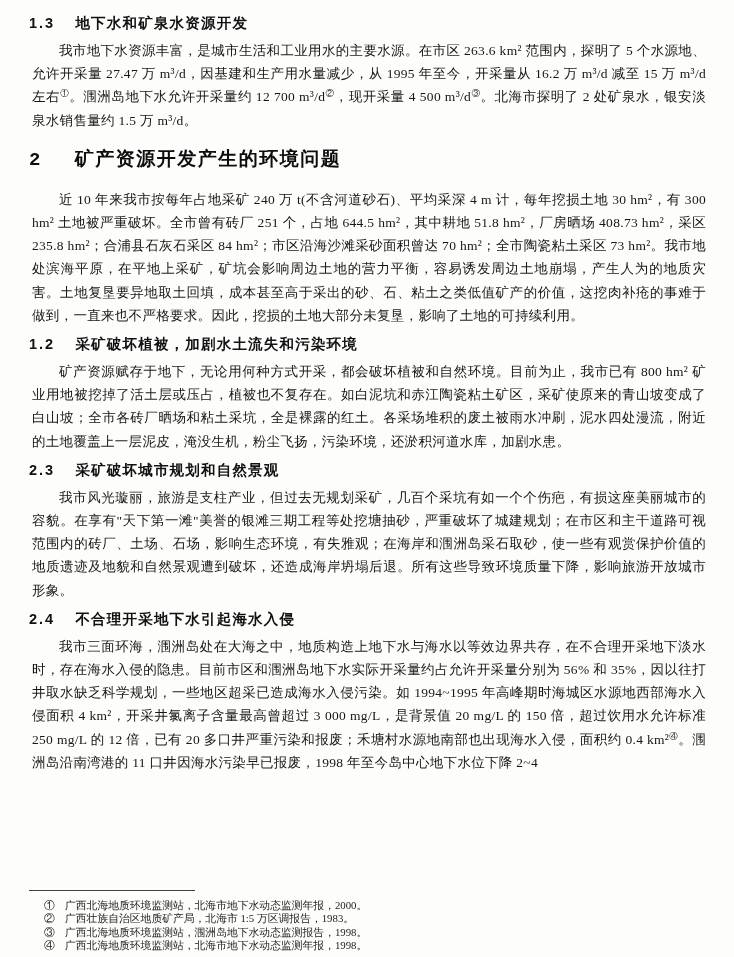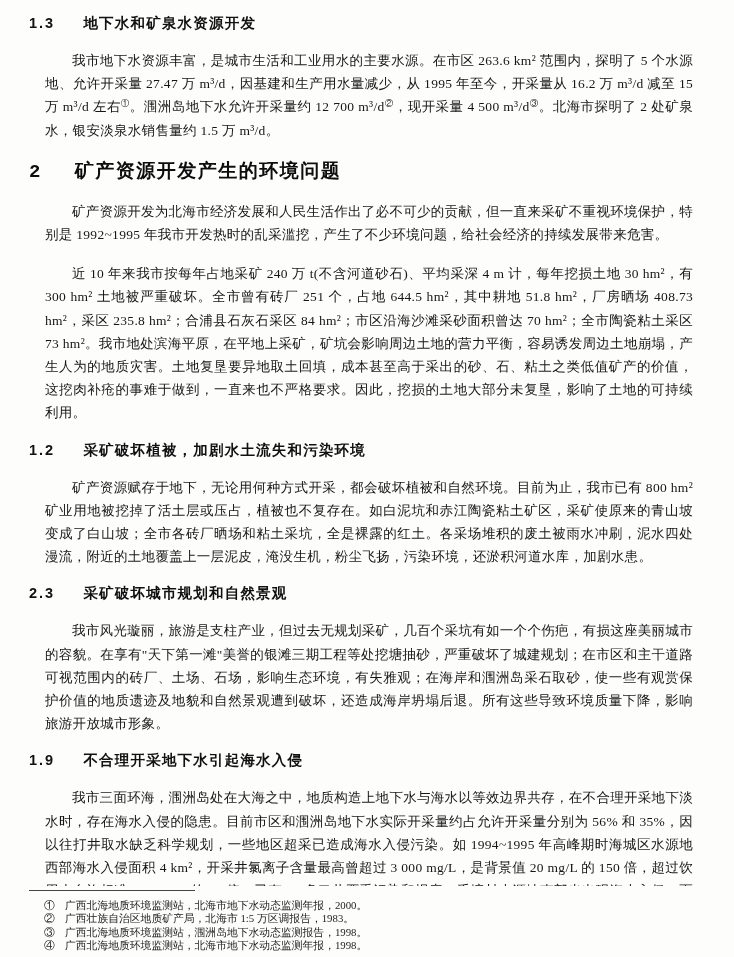--- a/index.html
+++ b/index.html
@@ -9,30 +9,30 @@
     padding:13px 25px 8px 29px;
     position:relative;overflow:hidden;
     font-family:"Liberation Serif","DejaVu Serif",serif;
     margin:0 auto;
   }
   .h-sub{
     font-family:"Liberation Sans","DejaVu Sans",sans-serif;
     font-weight:700;font-size:14.5px;color:#111;
     margin:8px 0 6px;letter-spacing:1.2px;
   }
-  .h-sub .h-num{margin-right:23px;letter-spacing:2px;}
+  .h-sub .h-num{margin-right:15px;letter-spacing:2px;}
   section:first-of-type .h-sub{margin-top:1px;}
   .h-main{
     font-family:Liberation Mono, monospace;
     font-weight:700;font-size:19px;color:#0d0d0d;
     margin:14px 0 16px;letter-spacing:1.5px;
   }
   .h-main .h-num{margin-right:20px;}
   p.body{
-    font-size:13.5px;line-height:23.2px;margin:16px;
+    font-size:13.5px;line-height:23.2px;margin:3px;
     text-align:justify;text-indent:2em;
     letter-spacing:0.3px;
   }
   p.body sup{font-size:8.5px;line-height:0;}
   .footnotes{
     position:absolute;left:29px;right:25px;bottom:5px;
     background:#fdfdfc;padding-top:4px;
   }
   .fn-sep{width:166px;border-top:1px solid #444;margin:0 0 8px 0;}
   .fn{display:flex;margin-left:15px;font-size:10.8px;line-height:13.2px;color:#1c1c1c;}
@@ -50,21 +50,20 @@
       <span class="h-title">地下水和矿泉水资源开发</span>
     </h3>
     <p class="body">我市地下水资源丰富，是城市生活和工业用水的主要水源。在市区 263.6 km² 范围内，探明了 5 个水源地、允许开采量 27.47 万 m³/d，因基建和生产用水量减少，从 1995 年至今，开采量从 16.2 万 m³/d 减至 15 万 m³/d 左右<sup>①</sup>。涠洲岛地下水允许开采量约 12 700 m³/d<sup>②</sup>，现开采量 4 500 m³/d<sup>③</sup>。北海市探明了 2 处矿泉水，银安淡泉水销售量约 1.5 万 m³/d。</p>
   </section>
 
   <section>
     <h2 class="h-main">
       <span class="h-num">2</span>
       <span class="h-title">矿产资源开发产生的环境问题</span>
     </h2>
-    <p class="body">矿产资源开发为北海市经济发展和人民生活作出了必不可少的贡献，但一直来采矿不重视环境保护，特别是 1992~1995 年我市开发热时的乱采滥挖，产生了不少环境问题，给社会经济的持续发展带来危害。</p>
   </section>
 
   <section>
     <p class="body">近 10 年来我市按每年占地采矿 240 万 t(不含河道砂石)、平均采深 4 m 计，每年挖损土地 30 hm²，有 300 hm² 土地被严重破坏。全市曾有砖厂 251 个，占地 644.5 hm²，其中耕地 51.8 hm²，厂房晒场 408.73 hm²，采区 235.8 hm²；合浦县石灰石采区 84 hm²；市区沿海沙滩采砂面积曾达 70 hm²；全市陶瓷粘土采区 73 hm²。我市地处滨海平原，在平地上采矿，矿坑会影响周边土地的营力平衡，容易诱发周边土地崩塌，产生人为的地质灾害。土地复垦要异地取土回填，成本甚至高于采出的砂、石、粘土之类低值矿产的价值，这挖肉补疮的事难于做到，一直来也不严格要求。因此，挖损的土地大部分未复垦，影响了土地的可持续利用。</p>
   </section>
 
   <section>
     <h3 class="h-sub">
       <span class="h-num">1.2</span>
       <span class="h-title">采矿破坏植被，加剧水土流失和污染环境</span>
@@ -75,21 +74,21 @@
   <section>
     <h3 class="h-sub">
       <span class="h-num">2.3</span>
       <span class="h-title">采矿破坏城市规划和自然景观</span>
     </h3>
     <p class="body">我市风光璇丽，旅游是支柱产业，但过去无规划采矿，几百个采坑有如一个个伤疤，有损这座美丽城市的容貌。在享有"天下第一滩"美誉的银滩三期工程等处挖塘抽砂，严重破坏了城建规划；在市区和主干道路可视范围内的砖厂、土场、石场，影响生态环境，有失雅观；在海岸和涠洲岛采石取砂，使一些有观赏保护价值的地质遗迹及地貌和自然景观遭到破坏，还造成海岸坍塌后退。所有这些导致环境质量下降，影响旅游开放城市形象。</p>
   </section>
 
   <section>
     <h3 class="h-sub">
-      <span class="h-num">1.9</span>
+      <span class="h-num">2.4</span>
       <span class="h-title">不合理开采地下水引起海水入侵</span>
     </h3>
     <p class="body">我市三面环海，涠洲岛处在大海之中，地质构造上地下水与海水以等效边界共存，在不合理开采地下淡水时，存在海水入侵的隐患。目前市区和涠洲岛地下水实际开采量约占允许开采量分别为 56% 和 35%，因以往打井取水缺乏科学规划，一些地区超采已造成海水入侵污染。如 1994~1995 年高峰期时海城区水源地西部海水入侵面积 4 km²，开采井氯离子含量最高曾超过 3 000 mg/L，是背景值 20 mg/L 的 150 倍，超过饮用水允许标准 250 mg/L 的 12 倍，已有 20 多口井严重污染和报废；禾塘村水源地南部也出现海水入侵，面积约 0.4 km²<sup>④</sup>。涠洲岛沿南湾港的 11 口井因海水污染早已报废，1998 年至今岛中心地下水位下降 2~4</p>
   </section>
 
   <footer class="footnotes">
     <div class="fn-sep"></div>
     <div class="fn">
       <span class="fn-marker">①</span>
       <span class="fn-text">广西北海地质环境监测站，北海市地下水动态监测年报，2000。</span>

